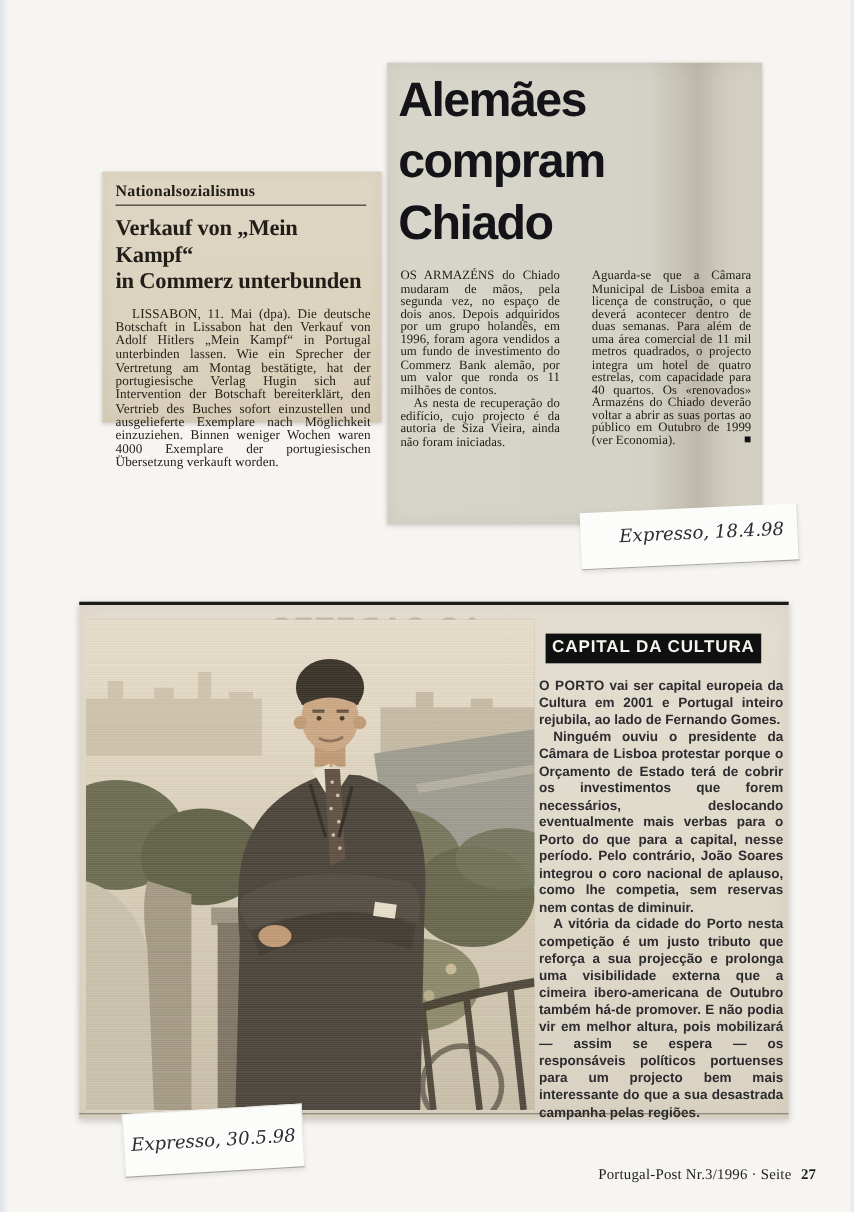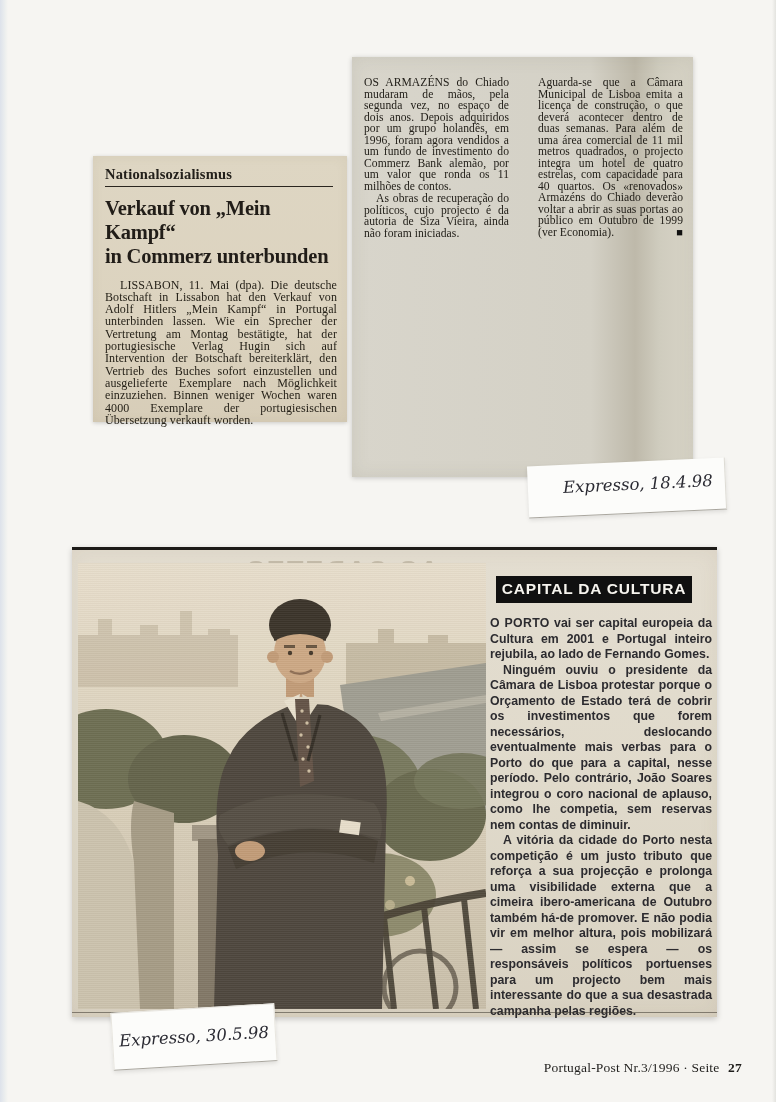--- a/index.html
+++ b/index.html
@@ -12,21 +12,21 @@
     content:"";position:absolute;left:0;top:0;bottom:0;width:8px;
     background:linear-gradient(90deg,#dde2eb 0%,#eef0ef 70%,#f6f5f2 100%);
   }
   .page::after{
     content:"";position:absolute;right:0;top:0;bottom:0;width:4px;
     background:linear-gradient(270deg,#e3e3df,#f6f5f2);
   }
 
   
   .clip-german{
-    position:absolute;left:93px;top:156px;width:254px;height:266px;
+    position:absolute;left:93px;top:156px;width:254px;height:228px;
     background:linear-gradient(180deg,#ded6c3 0%,#dcd3bf 60%,#d7cdb8 100%);
     box-shadow:0 1px 4px rgba(0,0,0,.18), inset 0 0 12px rgba(120,100,70,.08);
     padding:10px 10px 0 12px;box-sizing:border-box;
   }
   .kicker{
     font-weight:bold;font-size:14.5px;letter-spacing:.2px;color:#23201b;
     border-bottom:1.8px solid #2a261f;padding-bottom:3px;margin-right:4px;
   }
   .g-headline{
     margin-top:9px;font-weight:bold;font-size:20.5px;line-height:1.18;
@@ -153,24 +153,25 @@
   <div class="clip-german">
     <div class="kicker">Nationalsozialismus</div>
     <div class="g-headline">
       <span>Verkauf von „Mein Kampf“</span>
       <span>in Commerz unterbunden</span>
     </div>
     <p class="g-body">LISSABON, 11. Mai (dpa). Die deutsche Botschaft in Lissabon hat den Verkauf von Adolf Hitlers „Mein Kampf“ in Portugal unterbinden lassen. Wie ein Sprecher der Vertretung am Montag bestätigte, hat der portugiesische Verlag Hugin sich auf Intervention der Botschaft bereiterklärt, den Vertrieb des Buches sofort einzustellen und ausgelieferte Exemplare nach Möglichkeit einzuziehen. Binnen weniger Wochen waren 4000 Exemplare der portugiesischen Übersetzung verkauft worden.</p>
   </div>
 
   <div class="clip-chiado">
+    <div class="c-headline">Alemães compram Chiado</div>
     <div class="c-cols">
       <div class="c-col">
         <p><span class="lead-caps">OS ARMAZÉNS</span> <span>do Chiado mudaram de mãos, pela segunda vez, no espaço de dois anos. Depois adquiridos por um grupo holandês, em 1996, foram agora vendidos a um fundo de investimento do Commerz Bank alemão, por um valor que ronda os 11 milhões de contos.</span></p>
-        <p>As obras de recuperação do políticos, cujo projecto é da autoria de Siza Vieira, ainda não foram iniciadas.</p>
+        <p>As nesta de recuperação do edifício, cujo projecto é da autoria de Siza Vieira, ainda não foram iniciadas.</p>
       </div>
       <div class="c-col">
         <p><span class="indent">Aguarda-se que a Câmara Municipal de Lisboa emita a licença de construção, o que deverá acontecer dentro de duas semanas. Para além de uma área comercial de 11 mil metros quadrados, o projecto integra um hotel de quatro estrelas, com capacidade para 40 quartos. Os «renovados» Armazéns do Chiado deverão voltar a abrir as suas portas ao público em Outubro de 1999 (ver Economia).</span> <span class="endmark">■</span></p>
       </div>
     </div>
   </div>
 
   <div class="slip slip1">
     <span>Expresso, 18.4.98</span>
   </div>

